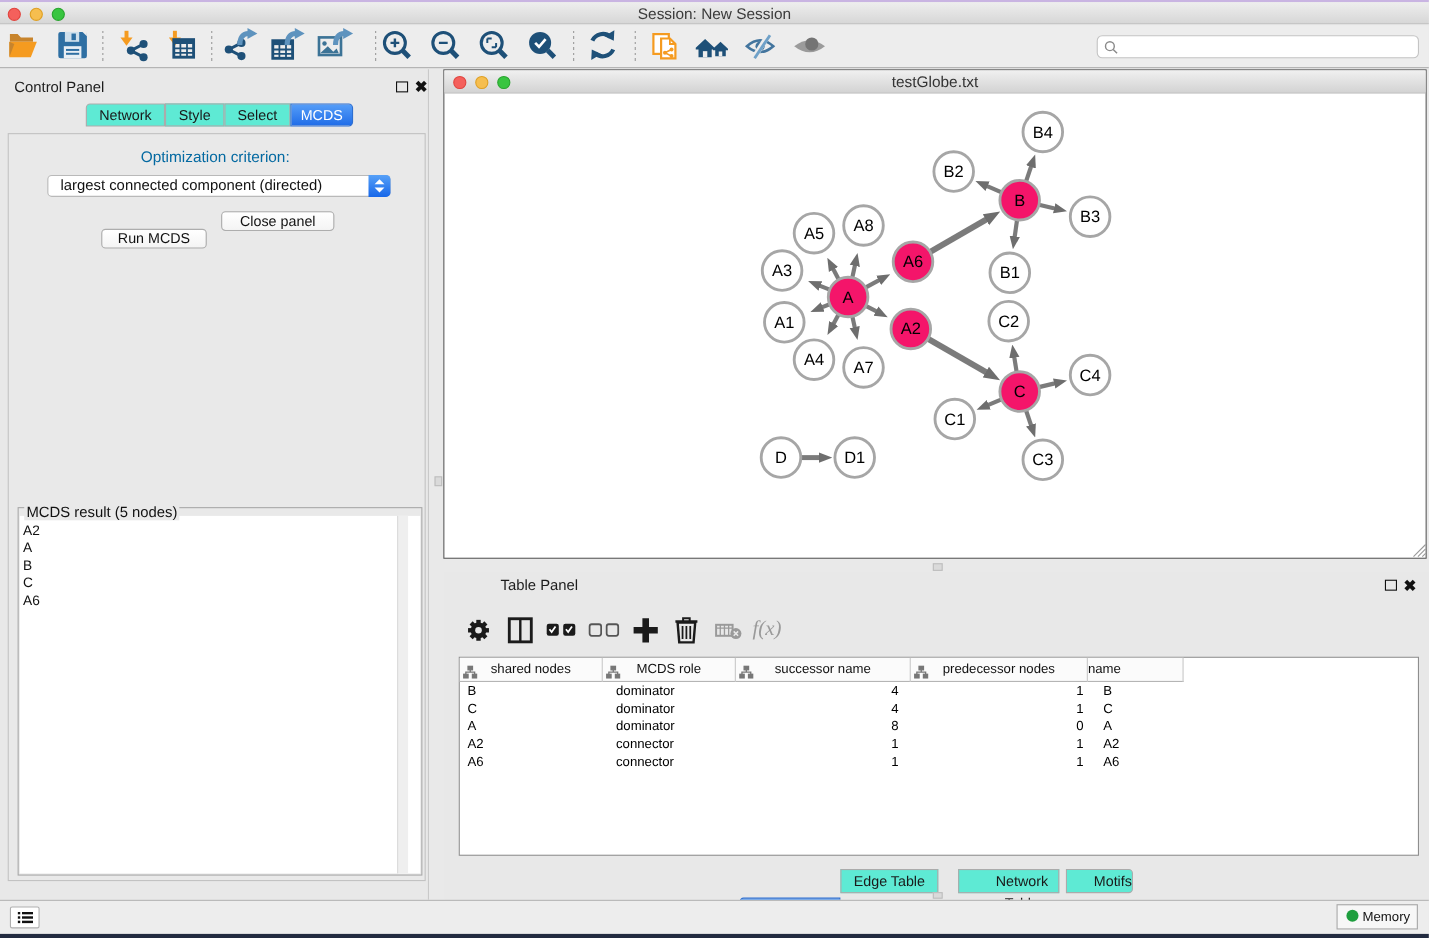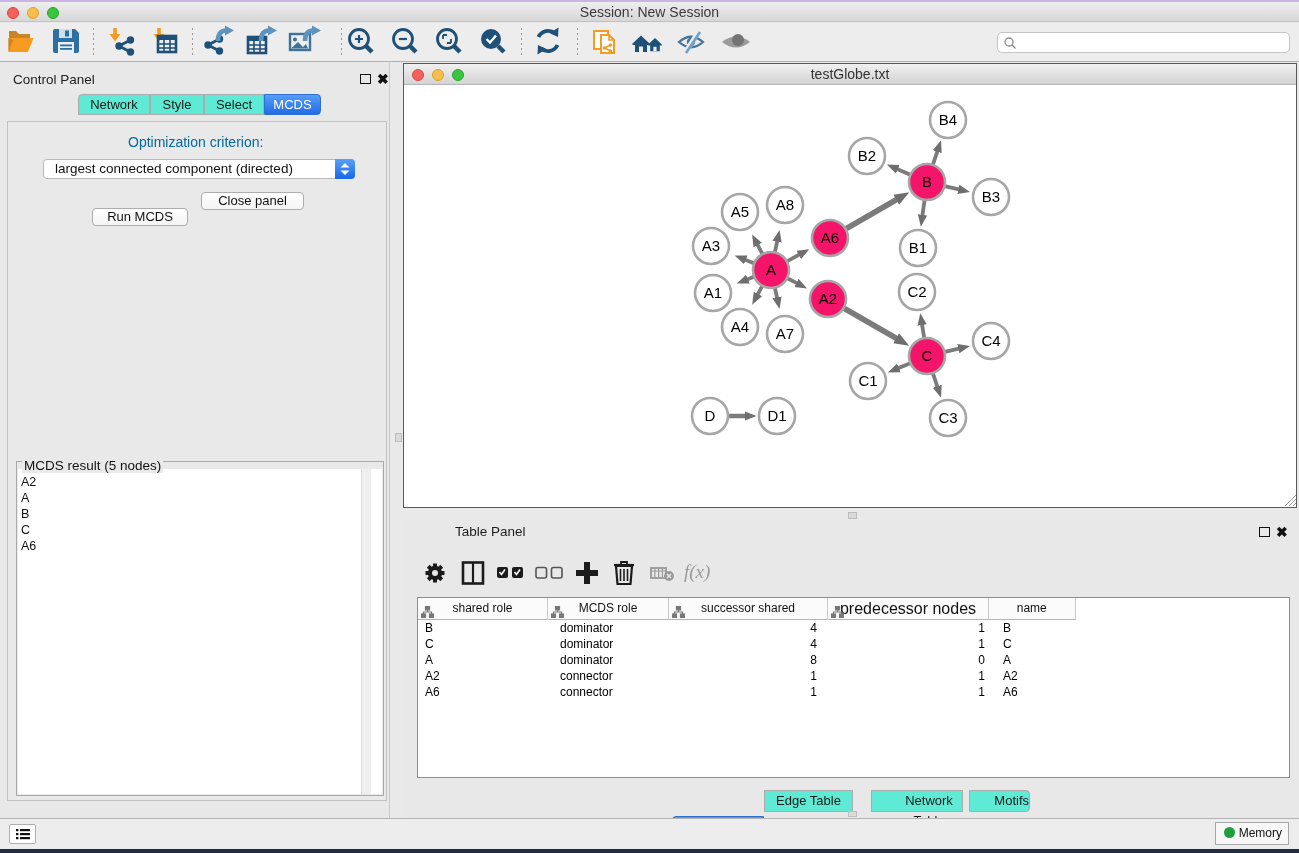--- a/index.html
+++ b/index.html
@@ -333,57 +333,57 @@
       <rect x="-11" y="14" width="15" height="10" fill="none" stroke="#9a9a9a" stroke-width="1.8"></rect>
 <path d="M-11,17 L4,17 M-7.2,14 L-7.2,24 M-3.4,14 L-3.4,24 M0.4,14 L0.4,24" stroke="#9a9a9a" stroke-width="1.2"></path>
 <circle cx="7" cy="22" r="5" fill="#9a9a9a"></circle>
       <path d="M5,20 L9,24 M9,20 L5,24" stroke="#E8E8E8" stroke-width="1.4"></path>
     </g>
 </svg>
 <div class="abs" style="left:684px; top:561px; font-family:'Liberation Serif',serif; font-style:italic; font-size:19px; color:#9a9a9a;">f(x)</div>
 
 <div class="abs" style="left:417px; top:597px; width:873px; height:181px; background:#fff; border:1px solid #8E8E8E;"></div>
 <div class="abs" style="left:418px; top:598px; width:658px; height:22px; background:#FBFBFB; border-bottom:1px solid #B5B5B5;"></div>
-<div class="abs" style="left:418px; top:598px; width:130px; height:22px; border-right:1px solid #C9C9C9; font-size:12px; color:#111; text-align:center; line-height:21px;">shared role</div>
+<div class="abs" style="left:418px; top:598px; width:130px; height:22px; border-right:1px solid #C9C9C9; font-size:12px; color:#111; text-align:center; line-height:21px;">shared nodes</div>
 <div class="abs" style="left:421px; top:603px;"><svg width="13" height="12" viewBox="0 0 13 12" style="vertical-align:-1px;">
       <g fill="none" stroke="#777" stroke-width="1.2">
         <rect x="4.5" y="0.5" width="4" height="3.4" fill="#777"></rect>
         <rect x="0.5" y="8" width="4" height="3.4" fill="#777"></rect>
         <rect x="8.5" y="8" width="4" height="3.4" fill="#777"></rect>
         <path d="M6.5,4 L6.5,6 M2.5,8 L2.5,6 L10.5,6 L10.5,8"></path>
       </g>
     </svg></div>
 <div class="abs" style="left:548px; top:598px; width:121px; height:22px; border-right:1px solid #C9C9C9; font-size:12px; color:#111; text-align:center; line-height:21px;">MCDS role</div>
 <div class="abs" style="left:551px; top:603px;"><svg width="13" height="12" viewBox="0 0 13 12" style="vertical-align:-1px;">
       <g fill="none" stroke="#777" stroke-width="1.2">
         <rect x="4.5" y="0.5" width="4" height="3.4" fill="#777"></rect>
         <rect x="0.5" y="8" width="4" height="3.4" fill="#777"></rect>
         <rect x="8.5" y="8" width="4" height="3.4" fill="#777"></rect>
         <path d="M6.5,4 L6.5,6 M2.5,8 L2.5,6 L10.5,6 L10.5,8"></path>
       </g>
     </svg></div>
-<div class="abs" style="left:669px; top:598px; width:159px; height:22px; border-right:1px solid #C9C9C9; font-size:12px; color:#111; text-align:center; line-height:21px;">successor shared</div>
+<div class="abs" style="left:669px; top:598px; width:159px; height:22px; border-right:1px solid #C9C9C9; font-size:12px; color:#111; text-align:center; line-height:21px;">successor name</div>
 <div class="abs" style="left:672px; top:603px;"><svg width="13" height="12" viewBox="0 0 13 12" style="vertical-align:-1px;">
       <g fill="none" stroke="#777" stroke-width="1.2">
         <rect x="4.5" y="0.5" width="4" height="3.4" fill="#777"></rect>
         <rect x="0.5" y="8" width="4" height="3.4" fill="#777"></rect>
         <rect x="8.5" y="8" width="4" height="3.4" fill="#777"></rect>
         <path d="M6.5,4 L6.5,6 M2.5,8 L2.5,6 L10.5,6 L10.5,8"></path>
       </g>
     </svg></div>
-<div class="abs" style="left:828px; top:598px; width:161px; height:22px; border-right:1px solid #C9C9C9; font-size:16px; color:#111; text-align:center; line-height:21px;">predecessor nodes</div>
+<div class="abs" style="left:828px; top:598px; width:161px; height:22px; border-right:1px solid #C9C9C9; font-size:12px; color:#111; text-align:center; line-height:21px;">predecessor nodes</div>
 <div class="abs" style="left:831px; top:603px;"><svg width="13" height="12" viewBox="0 0 13 12" style="vertical-align:-1px;">
       <g fill="none" stroke="#777" stroke-width="1.2">
         <rect x="4.5" y="0.5" width="4" height="3.4" fill="#777"></rect>
         <rect x="0.5" y="8" width="4" height="3.4" fill="#777"></rect>
         <rect x="8.5" y="8" width="4" height="3.4" fill="#777"></rect>
         <path d="M6.5,4 L6.5,6 M2.5,8 L2.5,6 L10.5,6 L10.5,8"></path>
       </g>
     </svg></div>
-<div class="abs" style="left:989px; top:598px; width:86.5px; height:22px; border-right:1px solid #C9C9C9; font-size:12px; color:#111; text-align:center; line-height:21px;">name</div>
+<div class="abs" style="left:989px; top:598px; width:86.5px; height:22px; border-right:1px solid #C9C9C9; font-size:12px; color:#111; line-height:21px;">name</div>
 <div class="abs" style="left:425px; top:621px; font-size:12px; color:#000;">B</div>
 <div class="abs" style="left:560px; top:621px; font-size:12px; color:#000;">dominator</div>
 <div class="abs" style="left:717px; top:621px; width:100px; text-align:right; font-size:12px; color:#000;">4</div>
 <div class="abs" style="left:885px; top:621px; width:100px; text-align:right; font-size:12px; color:#000;">1</div>
 <div class="abs" style="left:1003px; top:621px; font-size:12px; color:#000;">B</div>
 <div class="abs" style="left:425px; top:637px; font-size:12px; color:#000;">C</div>
 <div class="abs" style="left:560px; top:637px; font-size:12px; color:#000;">dominator</div>
 <div class="abs" style="left:717px; top:637px; width:100px; text-align:right; font-size:12px; color:#000;">4</div>
 <div class="abs" style="left:885px; top:637px; width:100px; text-align:right; font-size:12px; color:#000;">1</div>
 <div class="abs" style="left:1003px; top:637px; font-size:12px; color:#000;">C</div>

